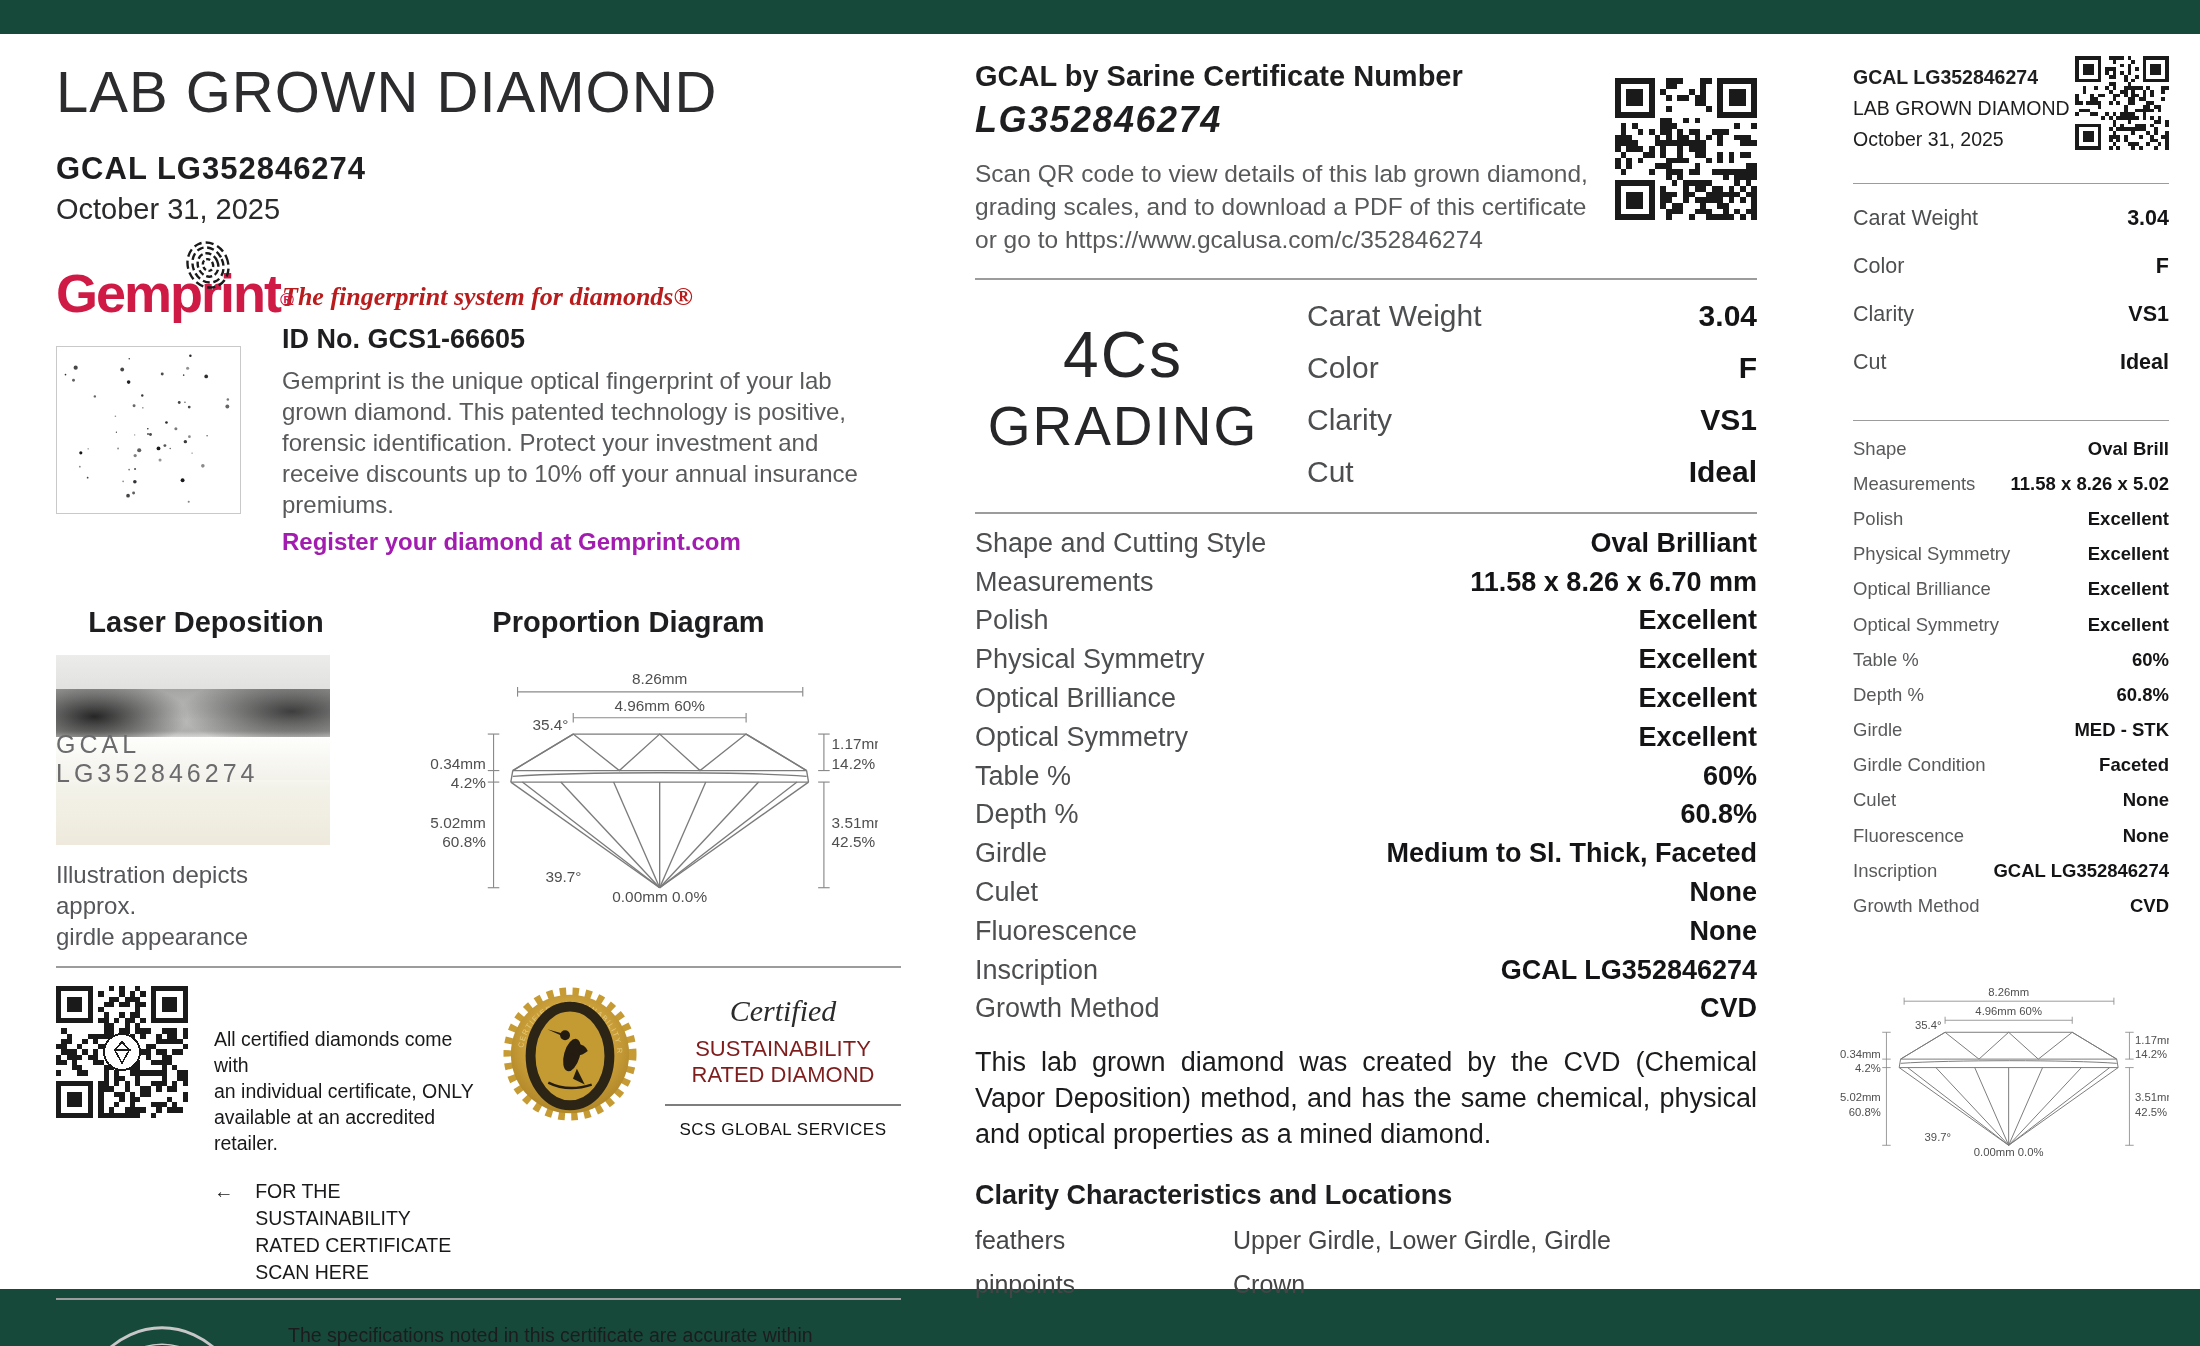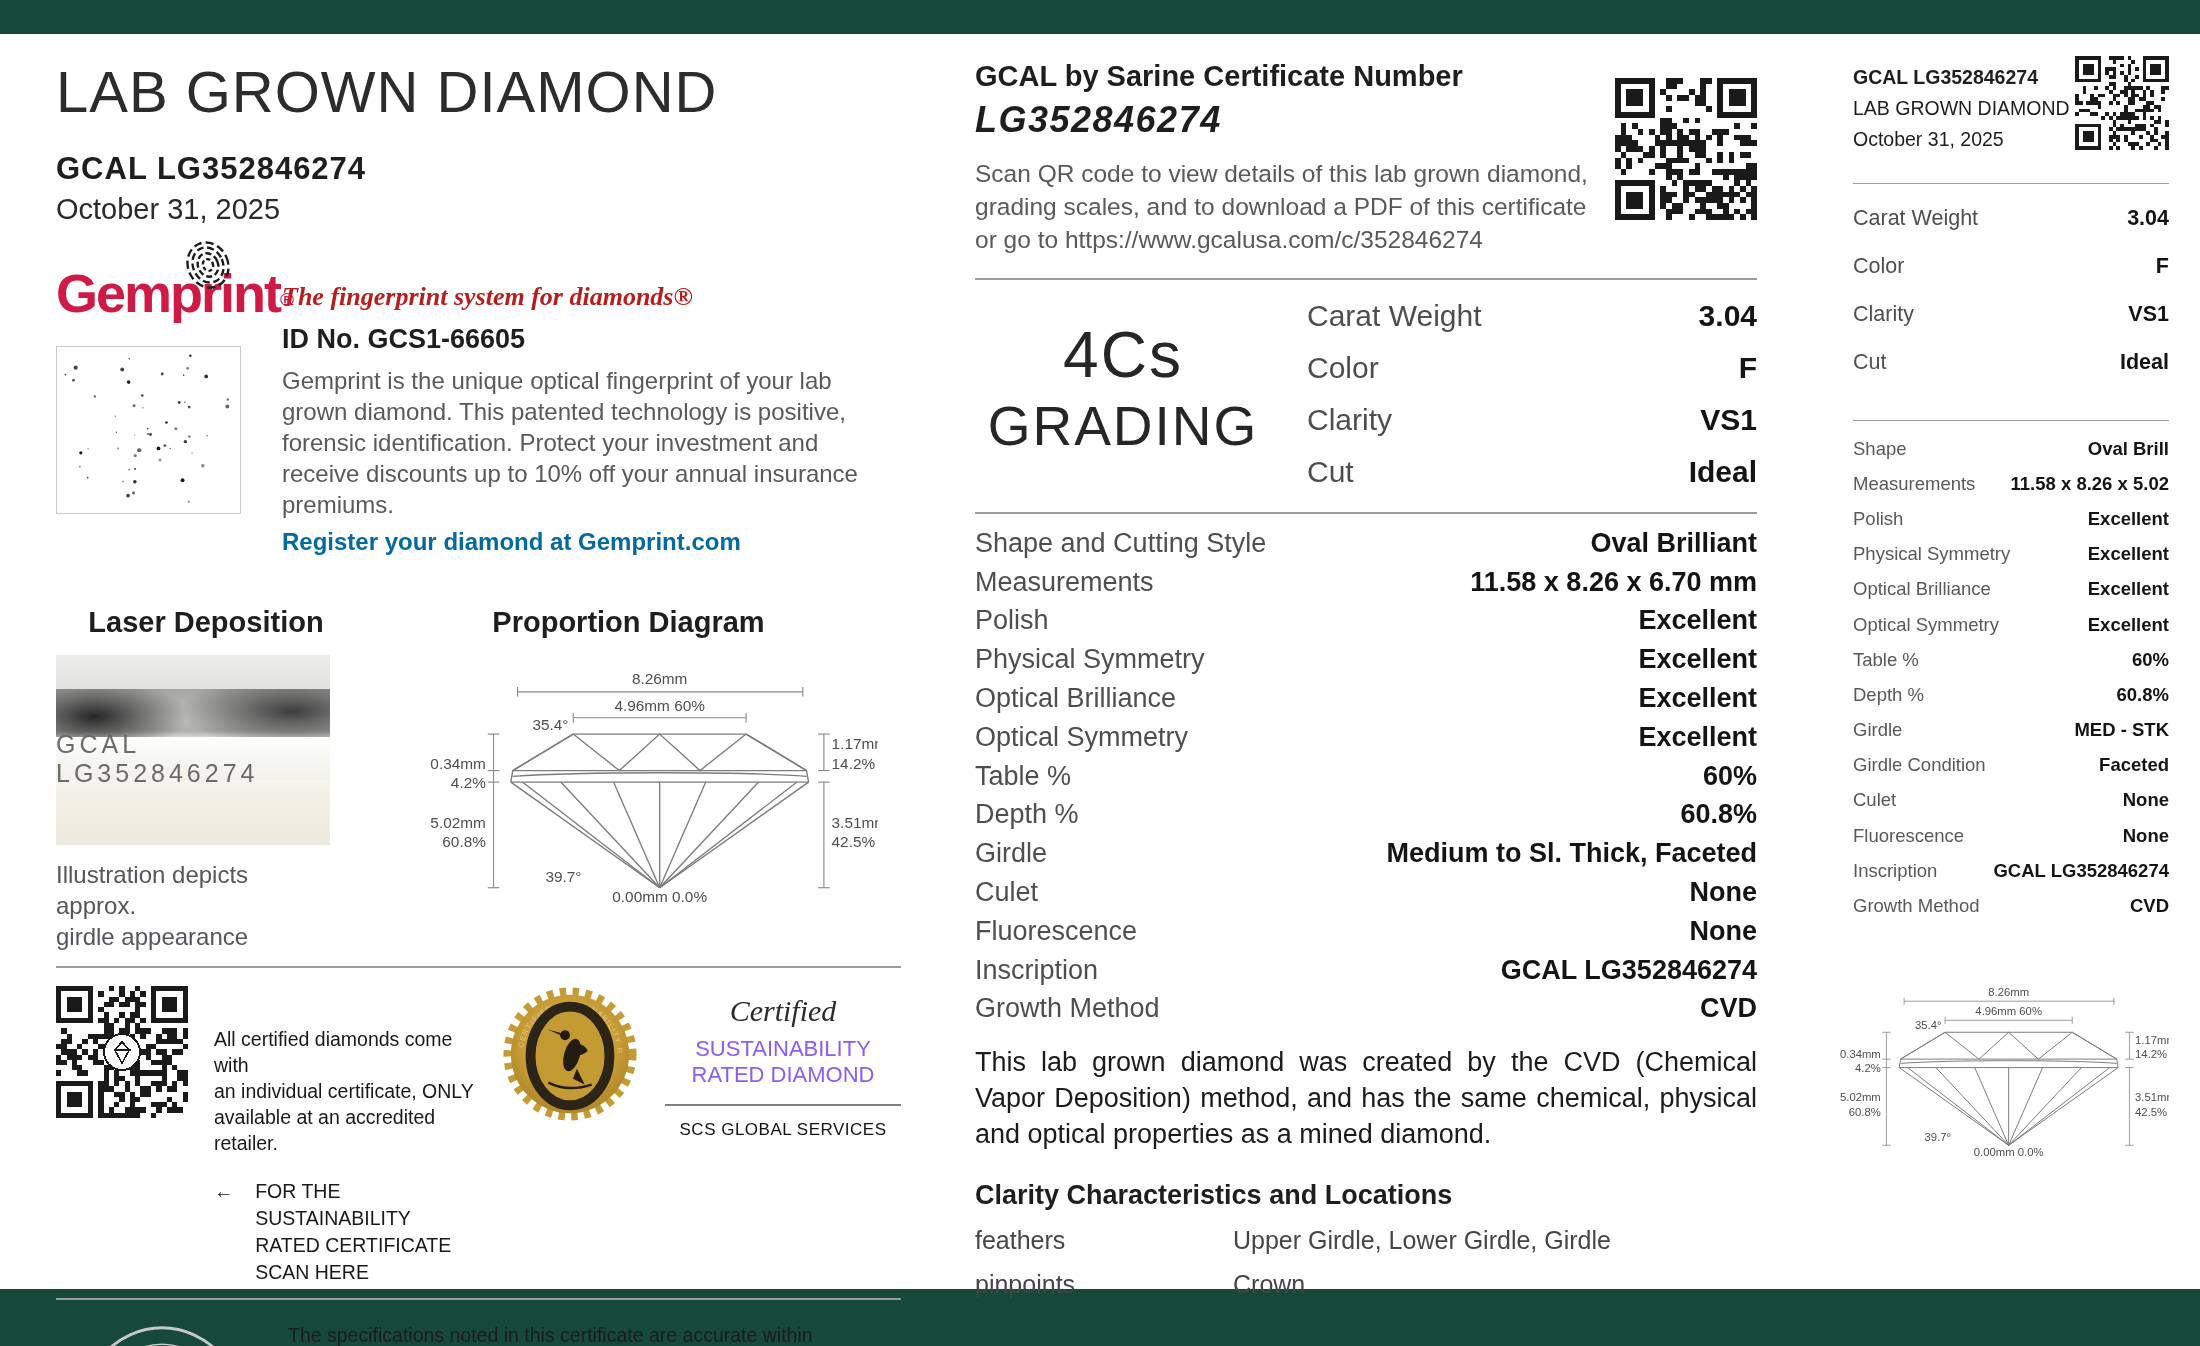--- a/index.html
+++ b/index.html
@@ -29,21 +29,21 @@
   .gp-left { width:212px; flex:none; }
   .gp-logo { position:relative; height:84px; width:200px; }
   .gp-logo-text { font-size:54px; font-weight:800; letter-spacing:-2px; color:#cf1a45; }
   .gp-reg { font-size:19px; font-weight:bold; color:#cf1a45; vertical-align:super; }
   .gp-fprint { position:absolute; top:-22px; right:22px; }
   .speckle-box { margin-top:0px; width:185px; height:168px; border:1px solid #c9c9c9; background:#fff; }
   .gp-right { flex:1; padding-left:14px; }
   .gp-tagline { margin-top:20px; font-family:"Liberation Serif", serif; font-style:italic; font-weight:bold; font-size:26px; color:#b91c1c; }
   .gp-id { margin-top:12px; font-size:27px; font-weight:bold; }
   .gp-desc { margin-top:10px; font-size:24px; line-height:31px; color:#58595b; }
-  .gp-register { margin-top:8px; font-size:24px; font-weight:bold; color:#0369a1; }
+  .gp-register { margin-top:8px; font-size:24px; font-weight:bold; color:#a21caf; }
 
   .section-headers { display:flex; margin-top:50px; }
   .h-laser { width:300px; text-align:center; font-size:29px; font-weight:bold; }
   .h-prop  { flex:1; text-align:center; font-size:29px; font-weight:bold; }
 
   .li-row { display:flex; margin-top:16px; }
   .photo-col { width:274px; flex:none; }
   .photo { position:relative; width:274px; height:190px; overflow:hidden;
     background:linear-gradient(180deg,#ececea 0%,#e0e0de 20%,#cfcfcd 34%,#b5b5b3 40%,#f7f7f4 46%,#fbfbf8 60%,#f3f2e8 70%,#eee9dc 100%); }
   .photo-shadow { position:absolute; top:18%; left:0; right:0; height:26%;
@@ -61,21 +61,21 @@
   .qr-box { flex:none; }
   .qr-box svg { display:block; width:100%; height:100%; }
   .left-qr { width:132px; height:132px; }
   .cert-note { margin-left:26px; width:314px; }
   .cert-note-text { font-size:19.5px; line-height:26px; color:#19191b; white-space:pre-line;margin-top:40px; }
   .scan-here { display:flex; margin-top:22px; font-size:19.5px; line-height:27px; color:#19191b; }
   .scan-arrow { width:58px; }
   .gold-seal { width:138px; height:148px; flex:none; margin-left:22px; margin-top:-6px; }
   .sus-block { margin-left:26px; width:268px; text-align:center; padding-top:8px; }
   .sus-script { font-family:"Liberation Serif", serif; font-style:italic; font-size:30px; color:#2b2b2b; }
-  .sus-title { margin-top:8px; font-size:22px; color:#8b5cf6; }
+  .sus-title { margin-top:8px; font-size:22px; color:#7f1d1d; }
   .sus-rule { width:236px; border-top:2px solid #7e7e7e; margin:16px auto 0; }
   .sus-org { margin-top:14px; font-size:17px; color:#121212; letter-spacing:.5px; }
   .divider-2 { margin-top:12px; }
 
   .footer-row { position:relative; margin-top:22px; height:235px; }
   .gcal-seal { position:absolute; left:0; top:0; }
   .footer-text { margin-left:232px; }
   .disclaimer { font-size:19.5px; line-height:26px; color:#1c1c1e; max-width:612px; }
 
   

